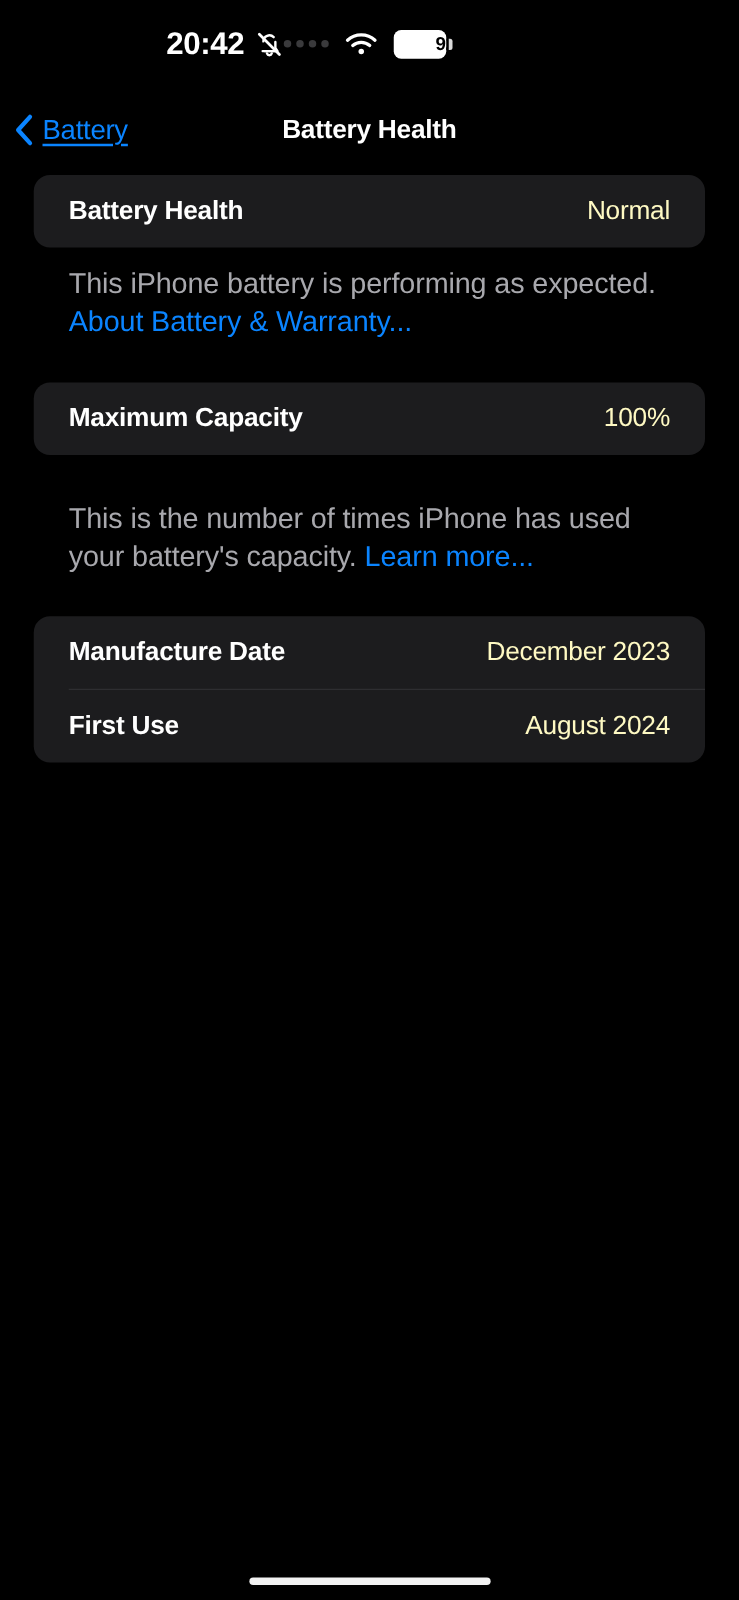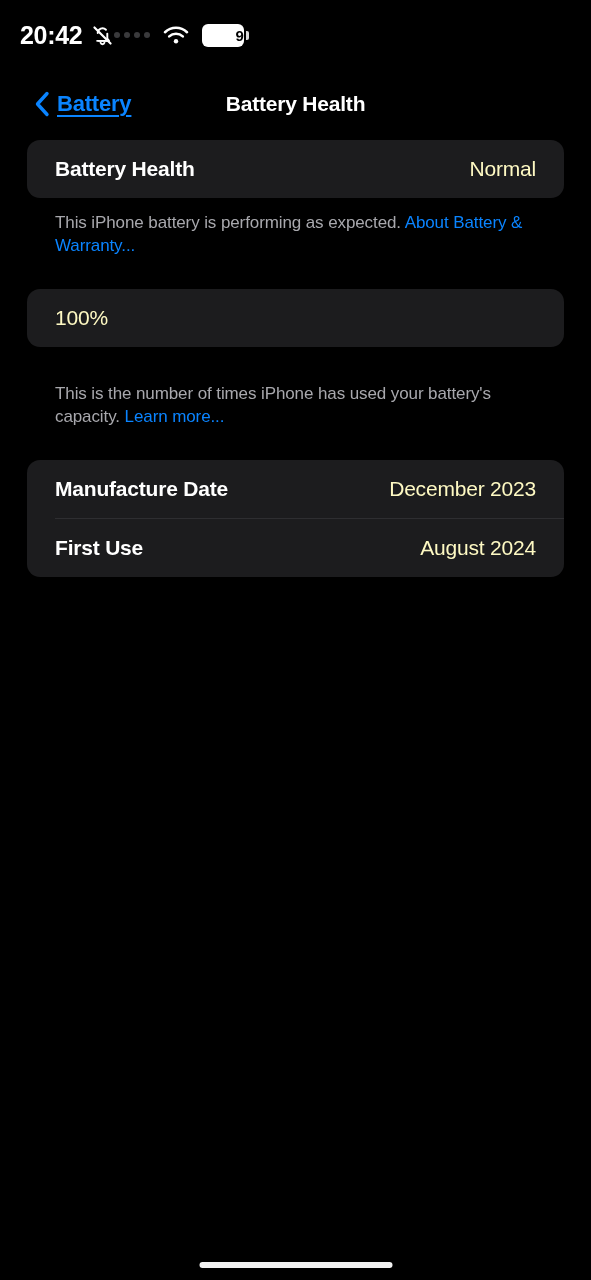--- a/index.html
+++ b/index.html
@@ -8,43 +8,43 @@
     background:#000;
     font-family:"Liberation Sans", sans-serif;
     -webkit-font-smoothing:antialiased;
     overflow:hidden;
   }
   .screen { position:relative; width:591px; height:1280px; background:#000; }
 
   
   .statusbar {
     position:absolute; top:0; left:0; width:509px; height:70px;
-    display:flex; align-items:center; justify-content:flex-start;
+    display:flex; align-items:center; justify-content:center;
     padding:0 34px 0 20px;
   }
   .status-left { display:flex; align-items:center; gap:9px; }
   .clock { color:#fff; font-size:25px; font-weight:bold; letter-spacing:-0.3px; }
   .bell-slash { width:23px; height:23px; display:block; }
   .status-right { display:flex; align-items:center; gap:13px; }
   .dots { display:flex; align-items:center; gap:4px; }
   .dots i { width:6px; height:6px; border-radius:50%; background:#3a3a3c; display:block; }
   .wifi { width:26px; height:20px; display:block; }
   .battery-wrap { display:flex; align-items:center; }
   .battery-body {
     width:42px; height:23px; border-radius:6px; background:#fff;
     display:flex; align-items:center; justify-content:center;
   }
   .battery-pct { color:#000; font-size:15px; font-weight:bold; letter-spacing:-0.3px; line-height:1;margin-left:40px; }
   .battery-nub { width:3px; height:9px; background:#fff; border-radius:0 2px 2px 0; margin-left:1.5px; opacity:.85; }
 
   
   .navbar { position:absolute; top:78px; left:0; width:591px; height:52px; }
   .back-btn {
-    position:absolute; left:32px; top:0; height:52px;
-    display:flex; align-items:center; gap:5px; cursor:pointer;font-weight:bold;
+    position:absolute; left:9px; top:0; height:52px;
+    display:flex; align-items:center; gap:5px; cursor:pointer;
   }
   .chev { width:20px; height:28px; display:block; }
   .back-label {
     color:#0a84ff; font-size:22px; letter-spacing:-0.2px;
     text-decoration:underline; text-underline-offset:4px; text-decoration-thickness:2px;
   }
   .nav-title {
     position:absolute; left:0; top:0; width:591px; height:52px;
     display:flex; align-items:center; justify-content:center;
     color:#fff; font-size:21px; font-weight:bold; letter-spacing:-0.2px;
@@ -59,21 +59,21 @@
   .row {
     height:58px; display:flex; align-items:center; justify-content:space-between;
     padding:0 28px;
   }
   .row-label { color:#fff; font-size:21px; font-weight:600; letter-spacing:-0.2px; }
   .row-value { color:#fef9c3; font-size:21px; letter-spacing:-0.2px; }
   .separator { height:1px; background:#2e2e31; margin-left:28px; }
 
   .footer {
     padding:13px 28px 0 28px;
-    color:#a8a8ad; font-size:17px; line-height:1.36; letter-spacing:-0.1px;
+    color:#a8a8ad; font-size:23px; line-height:1.36; letter-spacing:-0.1px;
   }
   .footer .link { color:#0a84ff; }
   .gap-lg { height:32px; }
   .gap-sm { height:22px; }
 
   
   .home-indicator {
     position:absolute; left:50%; transform:translateX(-50%);
     bottom:12px; width:193px; height:6px; border-radius:3px; background:#f2f2f2;
   }
@@ -142,20 +142,21 @@
       <div class="footer">
         <span>This iPhone battery is performing as expected. </span><span class="link">About Battery &amp; Warranty...</span>
       </div>
     </div>
 
     <div class="gap-lg"></div>
 
     <div class="group">
       <div class="card">
         <div class="row">
+          <span class="row-label">Maximum Capacity</span>
           <span class="row-value">100%</span>
         </div>
       </div>
     </div>
 
     <div class="gap-sm"></div>
 
     <div class="group">
       <div class="footer">
         <span>This is the number of times iPhone has used your battery's capacity. </span><span class="link">Learn more...</span>

